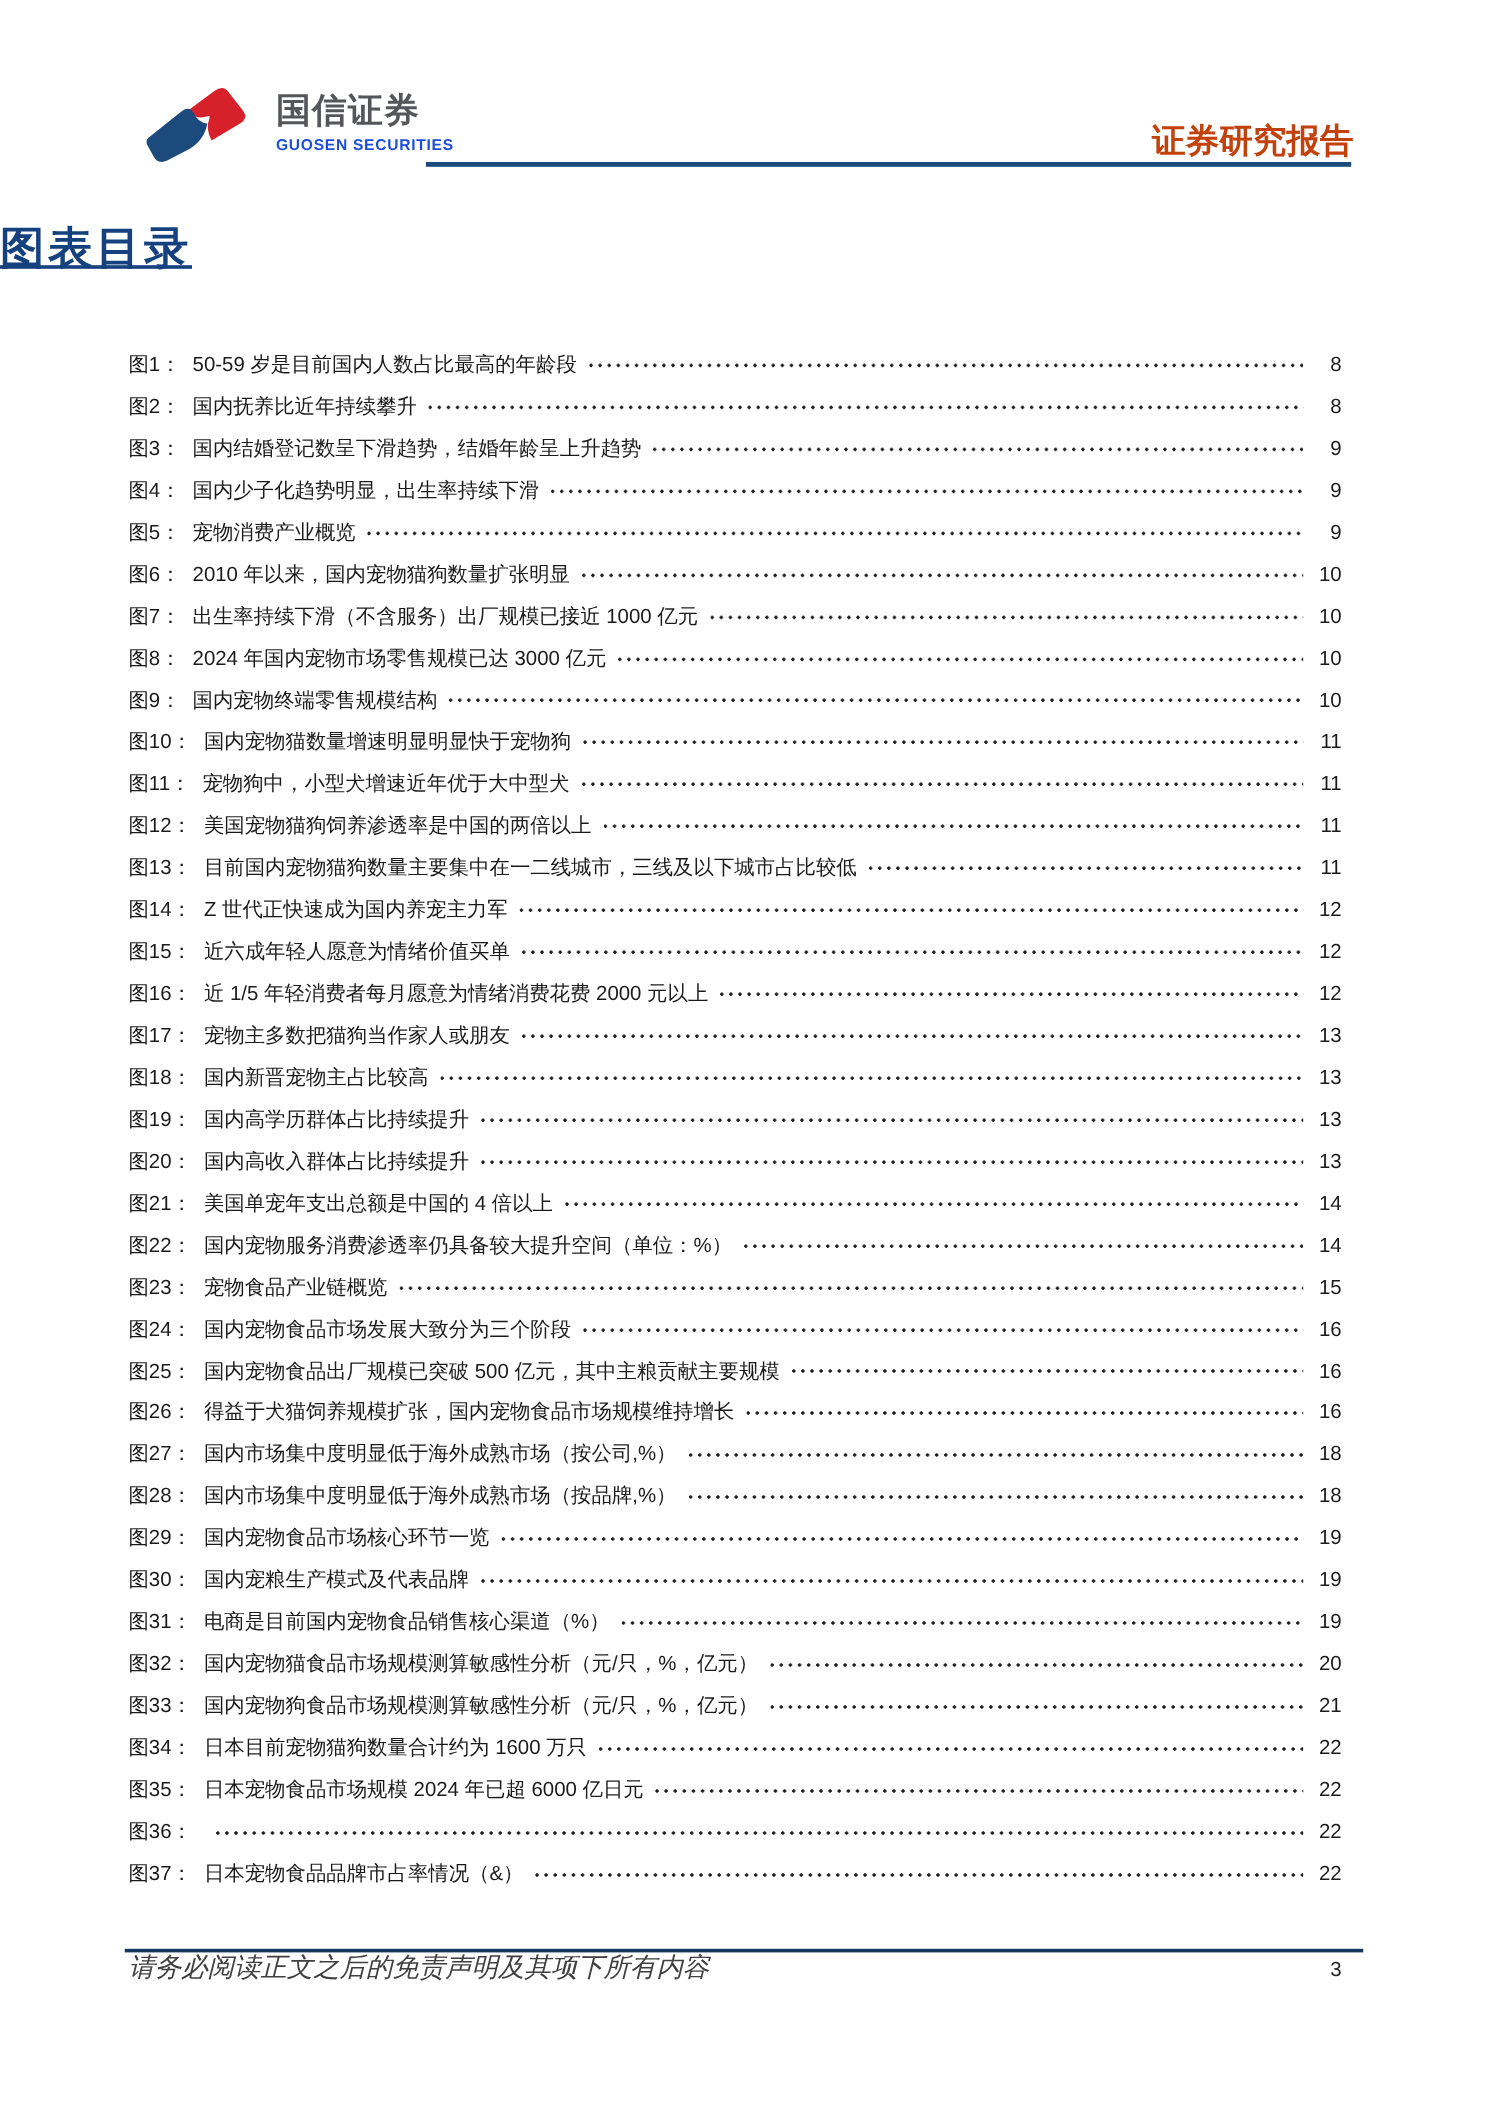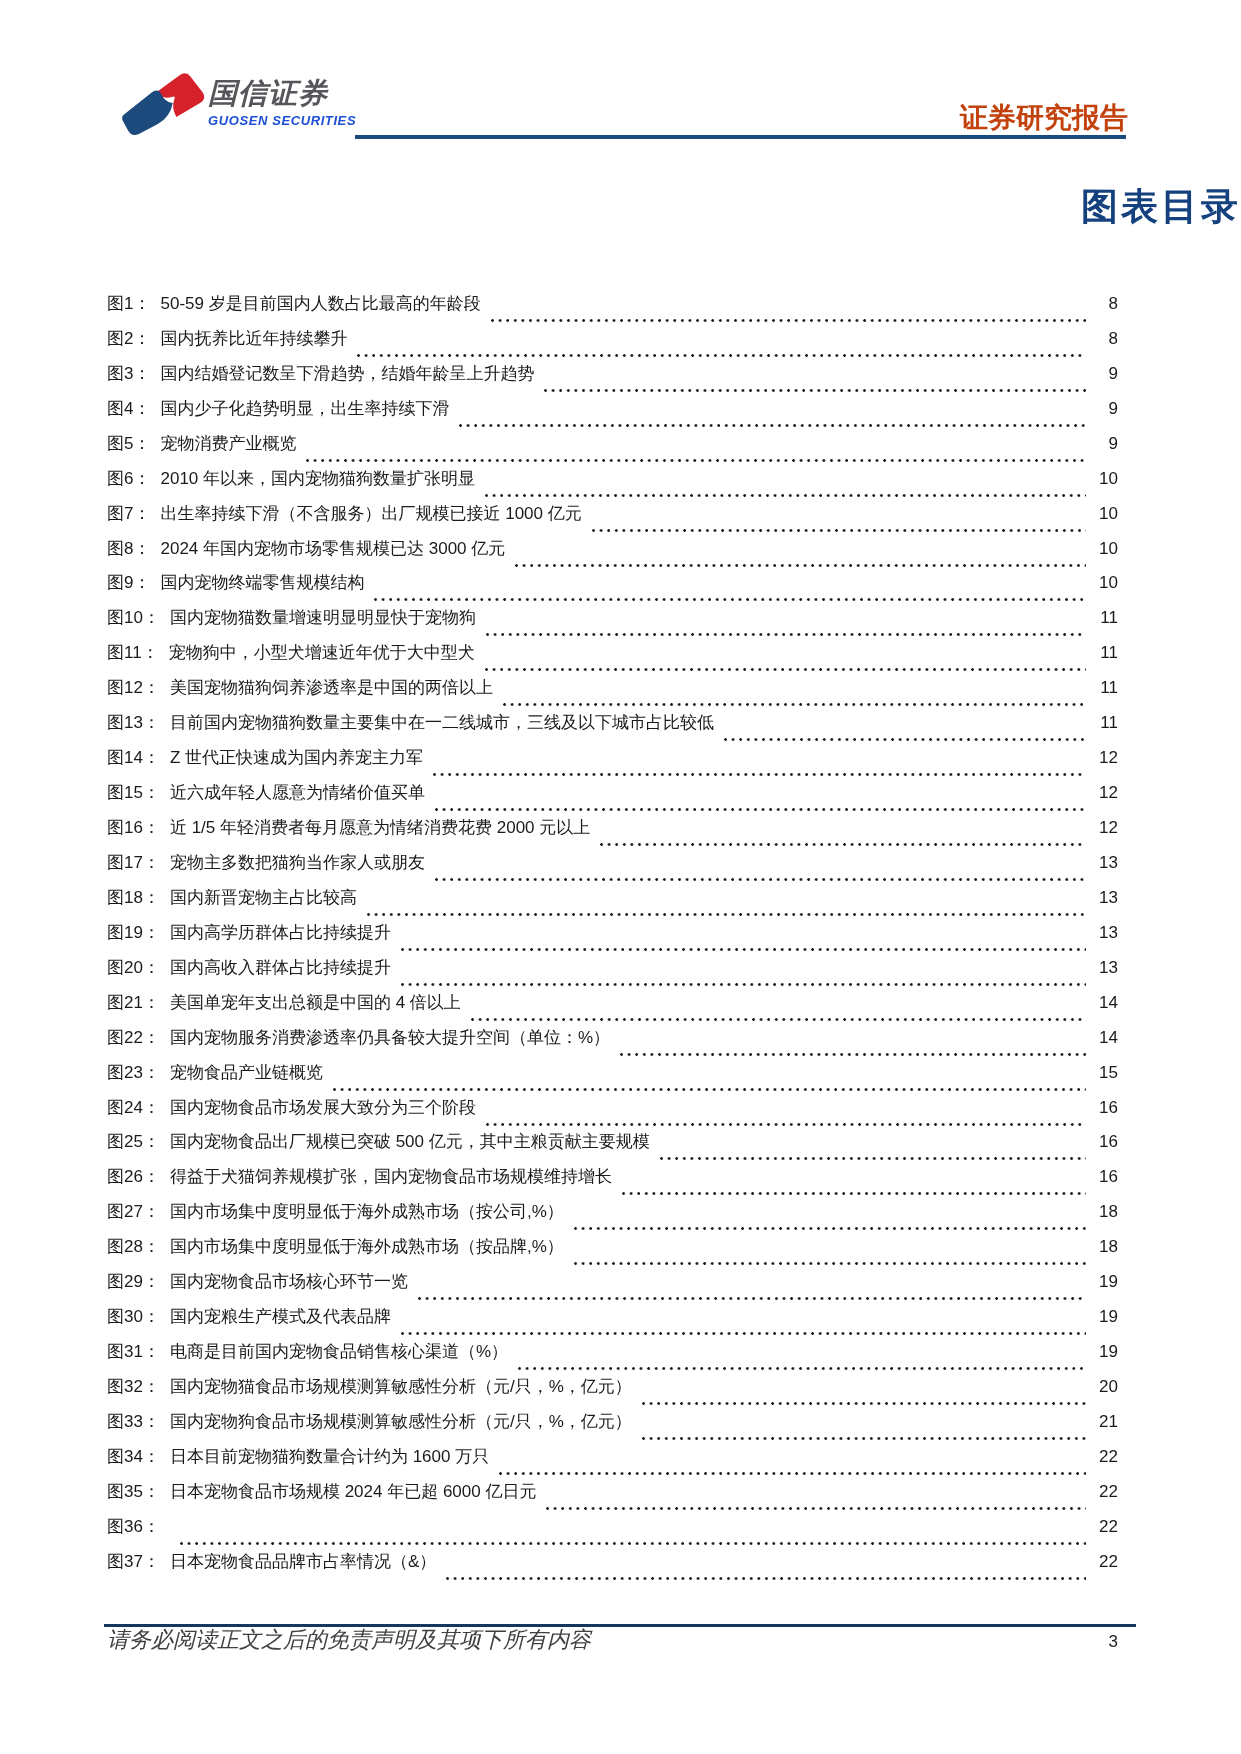--- a/index.html
+++ b/index.html
@@ -2,36 +2,36 @@
 <html><head>
 <meta charset="utf-8">
 <style>
   html,body { margin:0; padding:0; background:#ffffff; }
   .page {
     position:relative; width:1241px; height:1754px; background:#ffffff;
     font-family:"Liberation Sans","DejaVu Sans",sans-serif; overflow:hidden;
     color:#1a1a1a;
   }
   
-  .brand { position:absolute; left:120px; top:70px; display:flex; align-items:center; gap:0;font-style:italic; }
+  .brand { position:absolute; left:120px; top:70px; display:flex; align-items:center; gap:22px; }
   .logo-svg { width:88px; height:66px; display:block; }
   .brand-text { display:flex; flex-direction:column; justify-content:center; }
   .brand-cn { font-size:29px; font-weight:700; color:#54565a; letter-spacing:1px; line-height:1.1; }
   .brand-en { font-size:13px; font-weight:700; color:#1d4ed8; letter-spacing:0.6px; margin-top:3px; }
   .report-type { position:absolute; top:99px; right:113px; font-size:28px; font-weight:700; color:#c2410c; }
   .header-rule { position:absolute; top:135px; left:355px; width:771px; height:4px; background:#1b4a7c; }
   
   .page-title {
-    position:absolute; top:182px; left:0; width:100%; margin:0; text-align:right;
-    font-size:37px; font-weight:700; color:#15417e; letter-spacing:3px;
+    position:absolute; top:182px; left:0; width:100%; margin:0; text-align:left;
+    font-size:37px; font-weight:700; color:#15417e; letter-spacing:3px;text-decoration:underline;
   }
   
   .toc { position:absolute; left:107px; top:287px; width:1011px; }
   .toc-row {
-    display:flex; align-items:flex-end; line-height:34.95px; height:34.95px;
+    display:flex; align-items:center; line-height:34.95px; height:34.95px;
     font-size:17px; color:#1a1a1a; white-space:nowrap; overflow:hidden;
   }
   .toc-label { flex:none; margin-right:10px; }
   .toc-title { flex:none; }
   .toc-dots {
     flex:1 1 auto; height:3px; margin:0 6px 0 10px; min-width:20px;
     background-image:radial-gradient(circle at 1.5px 1.5px,#1a1a1a 1.15px,transparent 1.55px);
     background-size:7.6px 3px; background-repeat:repeat-x; background-position:left bottom;
   }
   .toc-page { flex:none; min-width:26px; text-align:right; }

